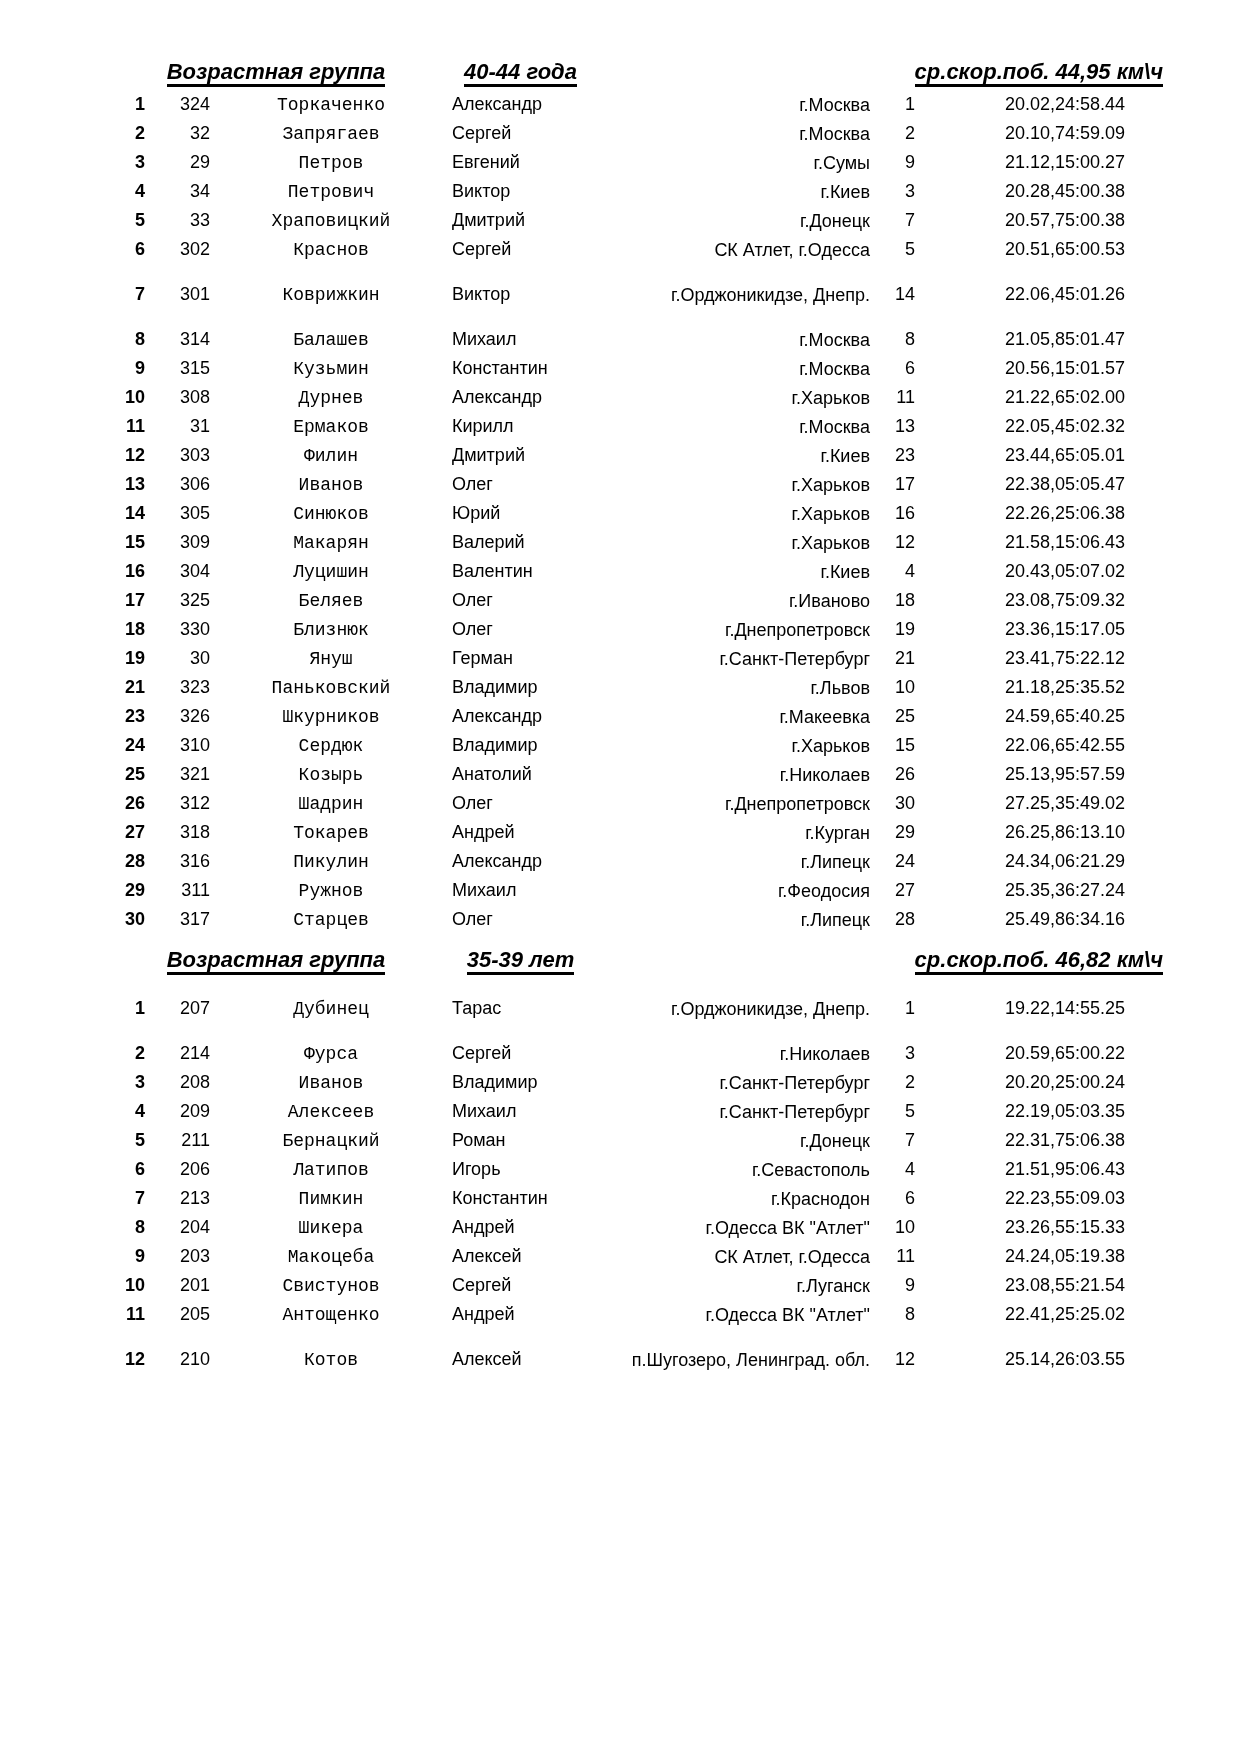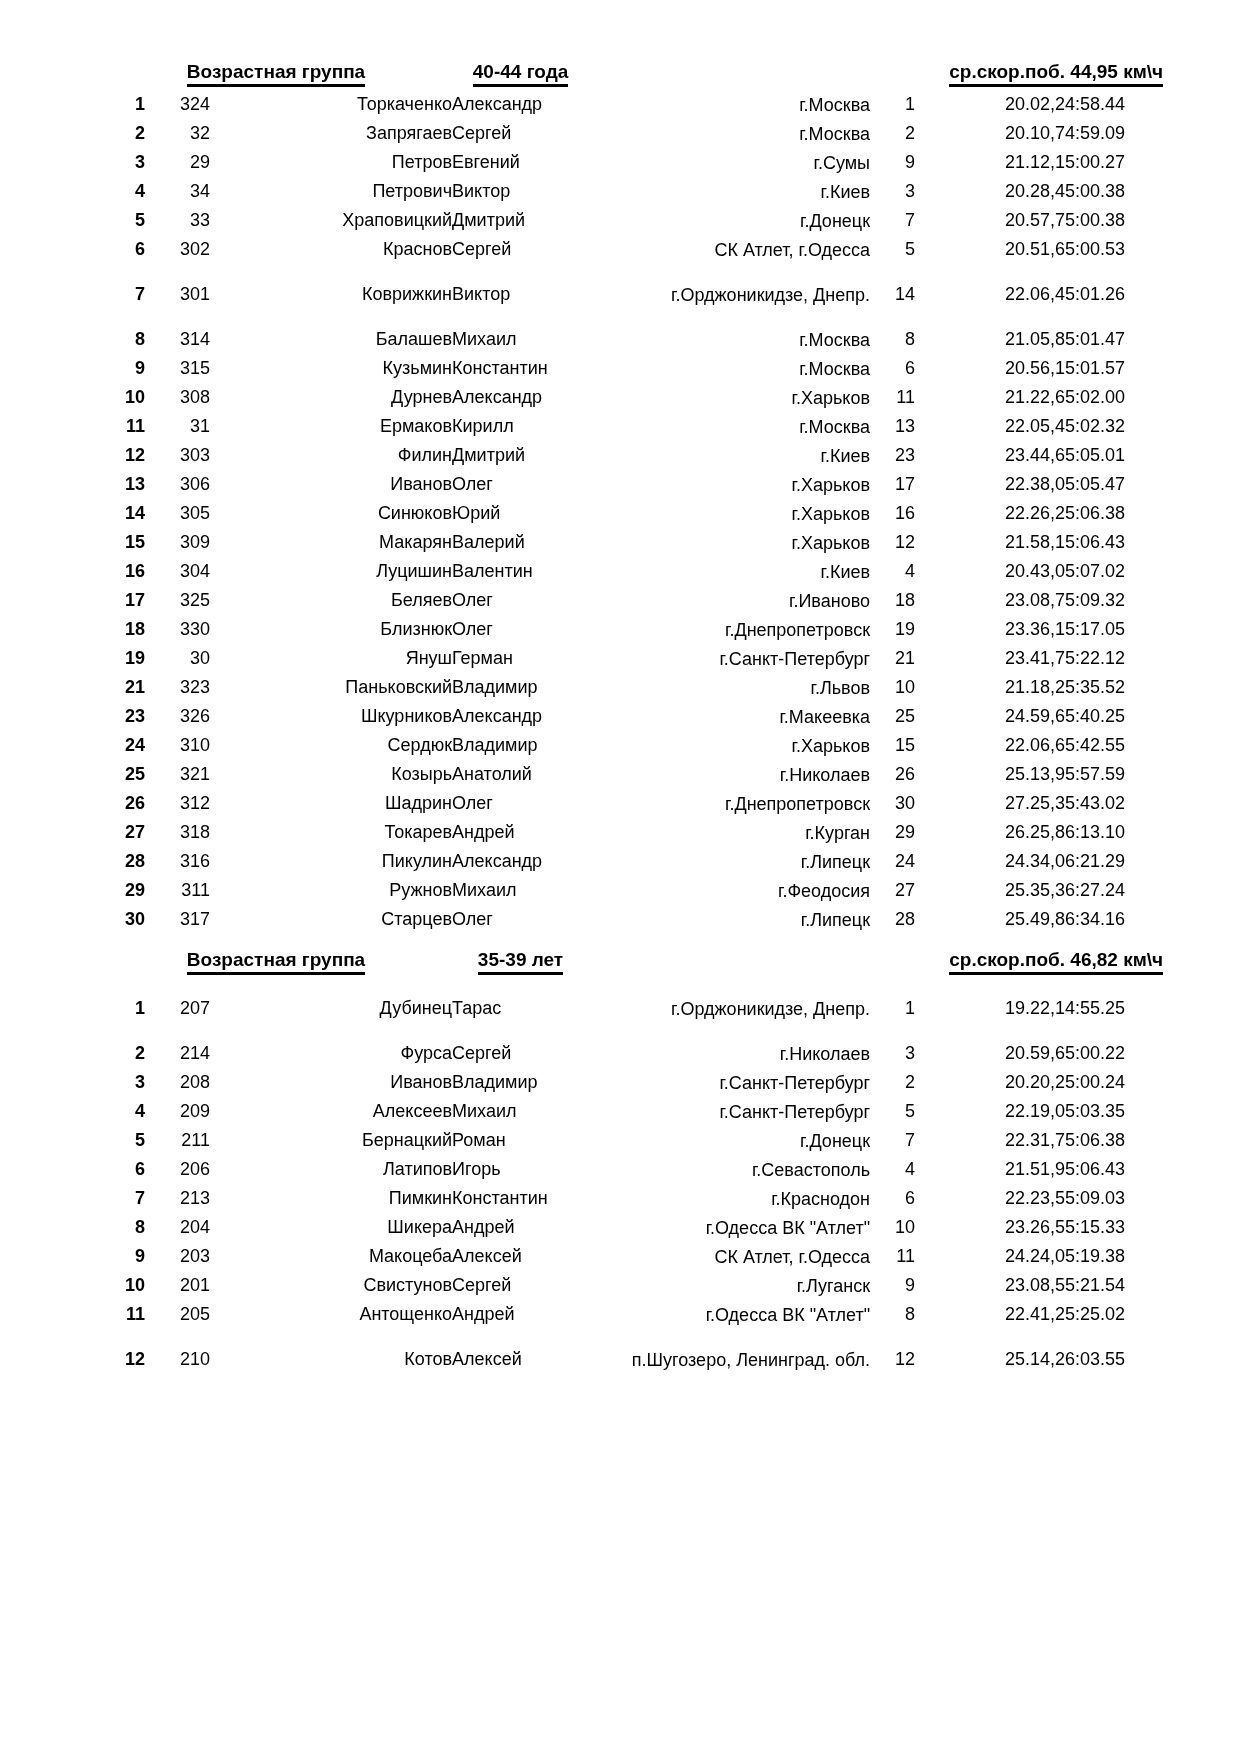--- a/index.html
+++ b/index.html
@@ -27,37 +27,38 @@
     padding: 0;
     font-size: 18px;
     vertical-align: middle;
     overflow: visible;
     white-space: nowrap;
   }
   tr.data-row    { height: 29px; }
   tr.data-row.multiline { height: 61px; }
   td.rank  { font-weight: bold; text-align: right; padding-right: 4px; }
   td.bib   { text-align: right; padding-right: 4px; }
-  td.surname   { text-align: right; padding-left: 20px; }
+  td.surname   { text-align: center; padding-left: 20px; font-family: Liberation Mono, monospace; }
   td.firstname { text-align: left; padding-left: 4px; }
   td.city  { text-align: right; white-space: pre-line; line-height: 26px; }
   td.place { text-align: right; padding-right: 18px; }
   td.time  { text-align: right; padding-right: 20px; }
   td.pace  { text-align: left; padding-right: 2px; }
 
   tr.section-row { height: 38px; }
   tr.section-row.spaced { height: 44px; }
   tr.section-row td { vertical-align: bottom; padding-bottom: 3px; }
   tr.section-row td.sec-title { text-align: center; }
   tr.section-row td.sec-group { text-align: center; padding-left: 4px; }
   tr.section-row td.sec-speed { text-align: right; padding-right: 2px; }
   .hdr {
     display: inline-block;
     font-weight: bold;
-    font-size: 19px;
+    font-style: italic;
+    font-size: 22px;
     border-bottom: 3px solid #000;
     padding-bottom: 1px;
     line-height: 22px;
   }
 </style>
 </head>
 <body>
 
 <div>
   <table class="results">
@@ -310,21 +311,21 @@
           <td class="pace">5:57.59</td>
         </tr>
         <tr class="data-row">
           <td class="rank">26</td>
           <td class="bib">312</td>
           <td class="surname">Шадрин</td>
           <td class="firstname">Олег</td>
           <td class="city">г.Днепропетровск</td>
           <td class="place">30</td>
           <td class="time">27.25,3</td>
-          <td class="pace">5:43.02</td>
+          <td class="pace">5:49.02</td>
         </tr>
         <tr class="data-row">
           <td class="rank">27</td>
           <td class="bib">318</td>
           <td class="surname">Токарев</td>
           <td class="firstname">Андрей</td>
           <td class="city">г.Курган</td>
           <td class="place">29</td>
           <td class="time">26.25,8</td>
           <td class="pace">6:13.10</td>

